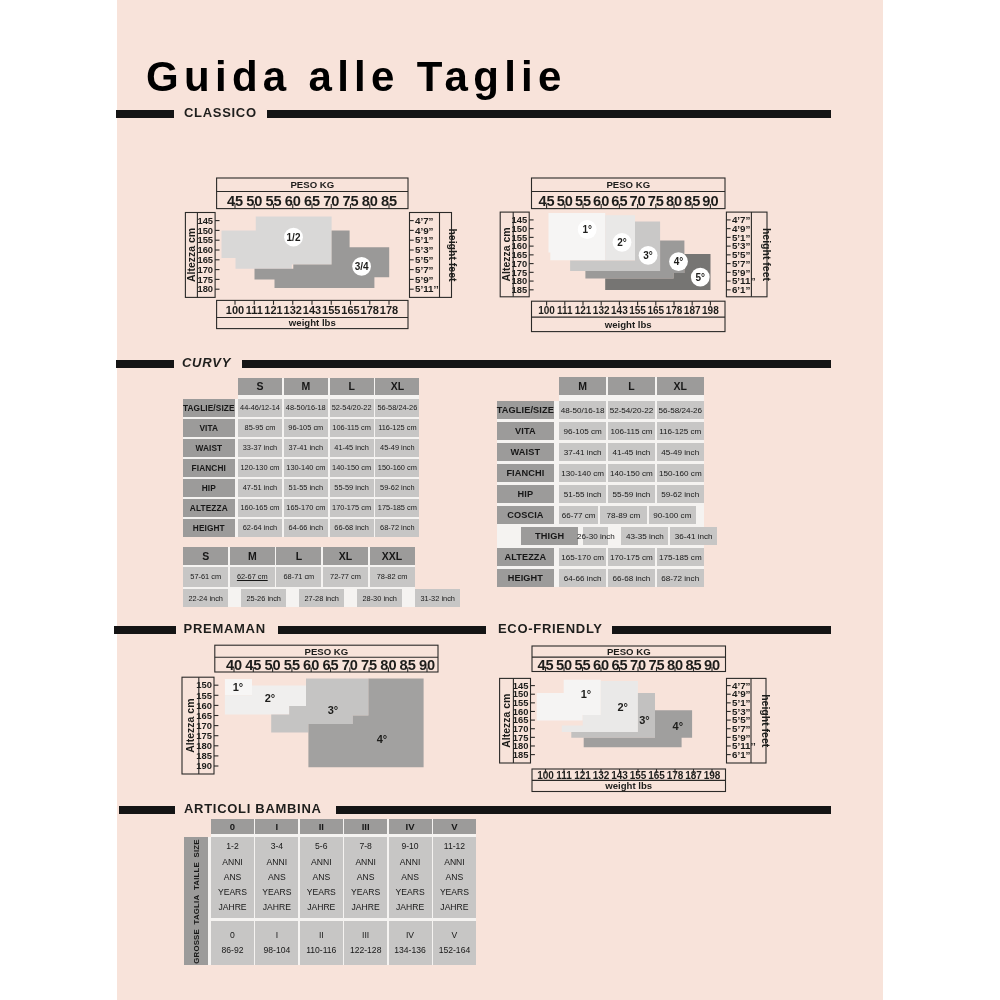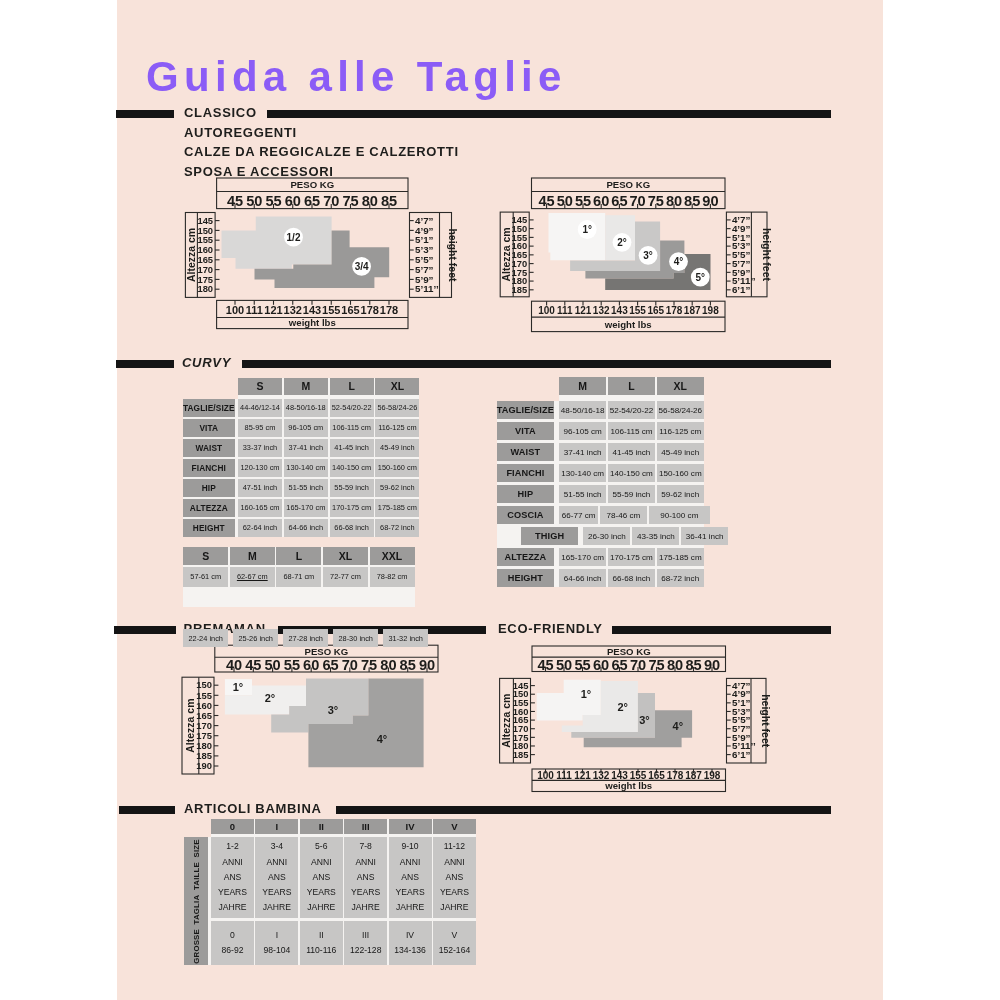--- a/index.html
+++ b/index.html
@@ -13,29 +13,28 @@
  font-size:7.4px;color:#171717;background:#c7c6c5;white-space:nowrap;}
 .hcell{background:#9c9b9a;font-weight:bold;font-size:10.5px;}
 .lcell{background:#9c9b9a;font-weight:bold;font-size:8.3px;letter-spacing:0.1px;}
 svg text{font-family:"Liberation Sans", sans-serif;}
 </style></head>
 <body>
 <div id="page">
 
 <div class="abs" style="left:117px;top:0;width:766px;height:1000px;background:#f8e3da;"></div>
 
-<div class="abs" style="left:146px;top:53px;font-size:42px;font-weight:bold;letter-spacing:5.3px;color:#8b5cf6;">Guida alle Taglie</div>
+<div class="abs" style="left:146px;top:53px;font-size:42px;font-weight:bold;letter-spacing:5.3px;color:#000000;">Guida alle Taglie</div>
 
 <div class="bar" style="left:115.5px;top:110px;width:58.1px;"></div>
 
 <div class="sect" style="left:184px;top:105px;">CLASSICO</div>
 
 <div class="bar" style="left:267px;top:110px;width:564px;"></div>
 
-<div class="abs" style="left:184px;top:122.5px;font-size:13px;font-weight:bold;letter-spacing:0.7px;line-height:19.6px;color:#1e1e1c;">AUTOREGGENTI<br>CALZE DA REGGICALZE E CALZEROTTI<br>SPOSA E ACCESSORI</div>
 
 <div class="bar" style="left:116px;top:360px;width:58px;"></div>
 
 <div class="sect" style="left:182px;top:355px;font-style:italic;">CURVY</div>
 
 <div class="bar" style="left:242px;top:360px;width:589px;"></div>
 
 <div class="bar" style="left:114.4px;top:626px;width:61.6px;"></div>
 
 <div class="sect" style="left:183.6px;top:621px;">PREMAMAN</div>
@@ -555,21 +554,21 @@
     </div>
 
 <div class="row" style="left:183.2px;top:566.6px;height:20.4px;gap:1.6px;">
       <div class="cell" style="width:45px;">57-61 cm</div>
       <div class="cell" style="width:45px;text-decoration:underline;">62-67 cm</div>
       <div class="cell" style="width:45px;">68-71 cm</div>
       <div class="cell" style="width:45px;">72-77 cm</div>
       <div class="cell" style="width:45px;">78-82 cm</div>
     </div>
 
-<div class="row" style="left:183.2px;top:589.4px;height:17.6px;gap:5px;margin-top:40px;">
+<div class="row" style="left:183.2px;top:589.4px;height:17.6px;gap:13px;">
       <div class="cell" style="width:45px;">22-24 inch</div>
       <div class="cell" style="width:45px;">25-26 inch</div>
       <div class="cell" style="width:45px;">27-28 inch</div>
       <div class="cell" style="width:45px;">28-30 inch</div>
       <div class="cell" style="width:45px;">31-32 inch</div>
     </div>
 
 <div class="row" style="left:559.2px;top:377.2px;height:17.6px;gap:1.8px;">
       <div class="cell hcell" style="width:47px;">M</div>
       <div class="cell hcell" style="width:47px;">L</div>
@@ -607,27 +606,27 @@
 <div class="row" style="left:496.8px;top:485.2px;height:18px;">
       <div class="cell lcell" style="width:57.2px;margin-right:5.2px;font-size:9.2px;">HIP</div>
       <div class="cell" style="width:47px;margin-right:1.8px;font-size:8.1px;">51-55 inch</div>
       <div class="cell" style="width:47px;margin-right:1.8px;font-size:8.1px;">55-59 inch</div>
       <div class="cell" style="width:47px;margin-right:1.8px;font-size:8.1px;">59-62 inch</div>
     </div>
 
 <div class="row" style="left:496.8px;top:506.2px;height:18px;">
       <div class="cell lcell" style="width:57.2px;margin-right:5.2px;font-size:9.2px;">COSCIA</div>
       <div class="cell" style="width:39px;margin-right:1.8px;font-size:8.1px;">66-77 cm</div>
-      <div class="cell" style="width:47px;margin-right:1.8px;font-size:8.1px;">78-46 cm</div>
-      <div class="cell" style="width:61px;margin-right:1.8px;font-size:8.1px;">90-100 cm</div>
+      <div class="cell" style="width:47px;margin-right:1.8px;font-size:8.1px;">78-89 cm</div>
+      <div class="cell" style="width:47px;margin-right:1.8px;font-size:8.1px;">90-100 cm</div>
     </div>
 
 <div class="row" style="left:521px;top:527.2px;height:18px;">
       <div class="cell lcell" style="width:57.2px;margin-right:5.2px;font-size:9.2px;">THIGH</div>
-      <div class="cell" style="width:47px;margin-right:2px;font-size:8.1px;">26-30 inch</div>
+      <div class="cell" style="width:25px;margin-right:13px;font-size:8.1px;">26-30 inch</div>
       <div class="cell" style="width:47px;margin-right:1.8px;font-size:8.1px;">43-35 inch</div>
       <div class="cell" style="width:47px;margin-right:1.8px;font-size:8.1px;">36-41 inch</div>
     </div>
 
 <div class="row" style="left:496.8px;top:548.2px;height:18px;">
       <div class="cell lcell" style="width:57.2px;margin-right:5.2px;font-size:9.2px;">ALTEZZA</div>
       <div class="cell" style="width:47px;margin-right:1.8px;font-size:8.1px;">165-170 cm</div>
       <div class="cell" style="width:47px;margin-right:1.8px;font-size:8.1px;">170-175 cm</div>
       <div class="cell" style="width:47px;margin-right:1.8px;font-size:8.1px;">175-185 cm</div>
     </div>

